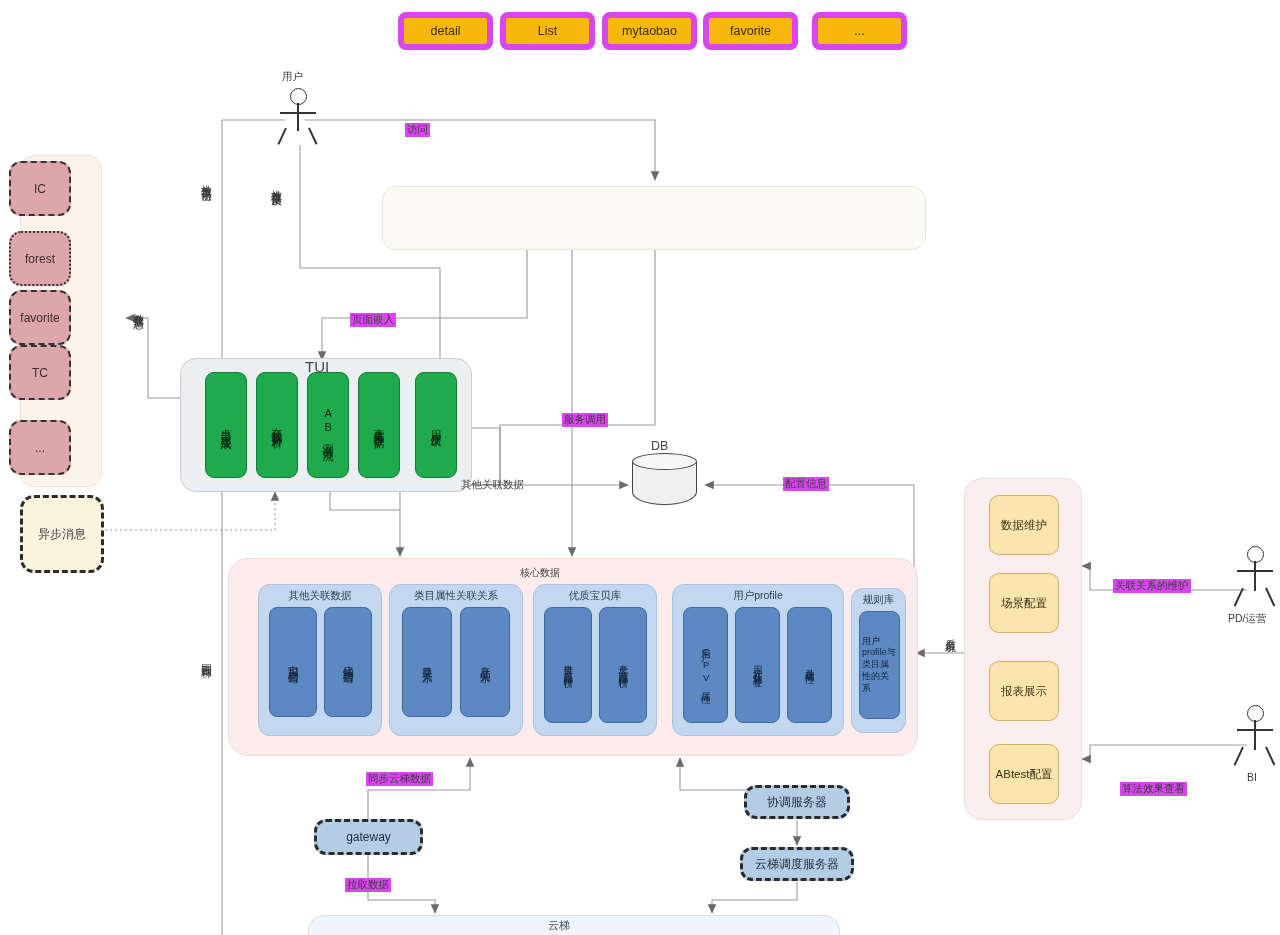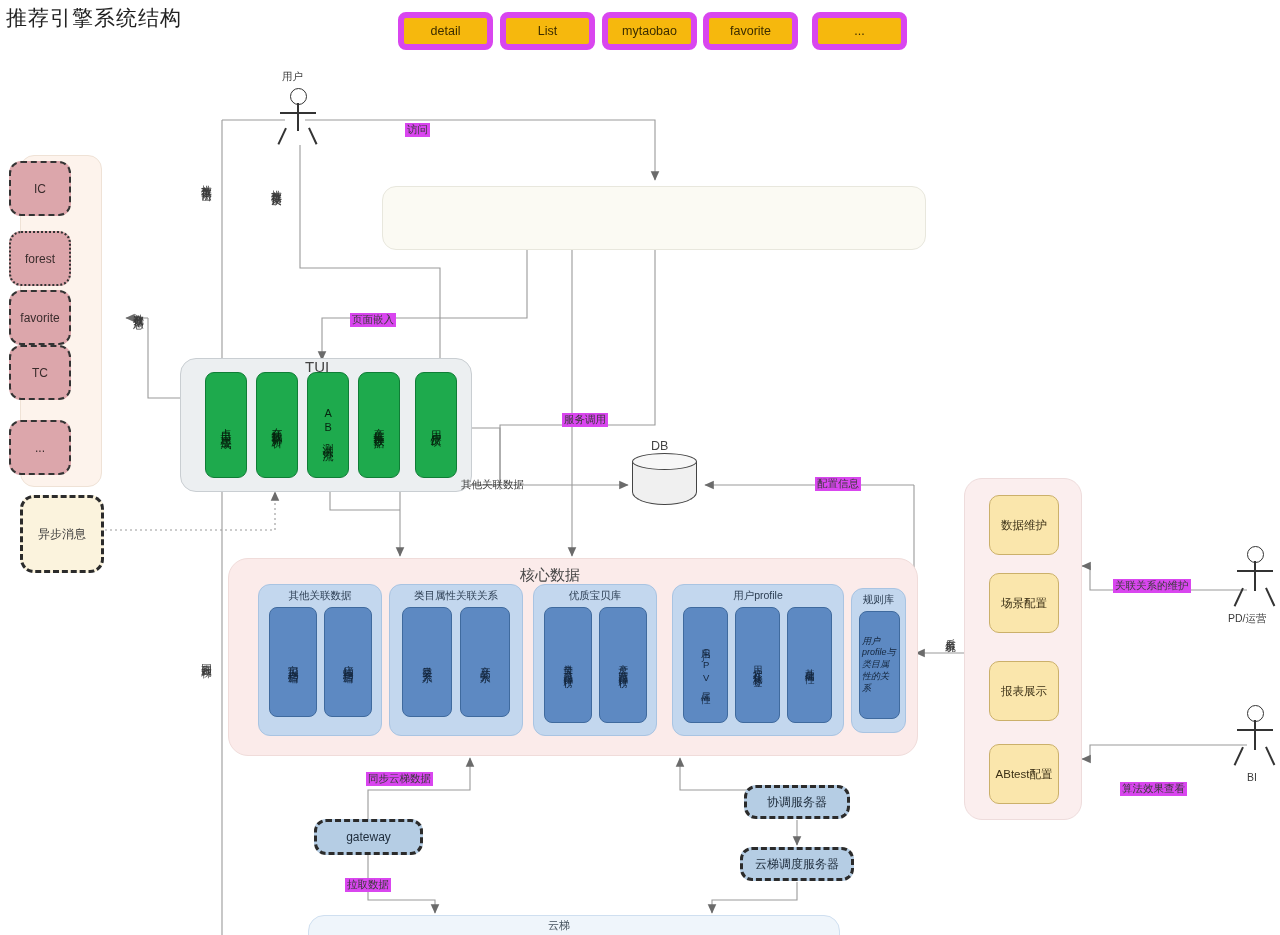--- a/index.html
+++ b/index.html
@@ -119,21 +119,21 @@
     border-radius:50%;
   }
 
   
   #core-panel{
     left:228px; top:558px; width:688px; height:196px;
     background:#fbebea;
     border:1px solid #f0dcda;
     border-radius:20px;
   }
-  #core-label{left:520px; top:566px; font-size:15px; color:#444;}
+  #core-label{left:520px; top:566px; font-size:10px; color:#444;}
   .core-group{
     box-sizing:border-box;
     background:#c3d7ee;
     border:1px solid #a9c4e2;
     border-radius:12px;
     top:584px;
   }
   .core-group-label{
     position:absolute;
     top:4px; left:0; right:0;
@@ -216,21 +216,20 @@
   }
   .elabel-bg{background:#d946ef;padding:0 2px;}
 
   svg#wires{position:absolute;left:0;top:0;width:1280px;height:935px;}
 </style>
 </head>
 <body>
 
 <div id="canvas">
 
-  <div class="abs" id="page-title">推荐引擎系统结构</div>
 
   <svg id="wires">
     <defs>
       <marker id="ah" markerWidth="9" markerHeight="9" refX="8" refY="4.5" orient="auto">
         <path d="M0,0.6 L8.6,4.5 L0,8.4 z" fill="#6b6b6b"></path>
       </marker>
     </defs>
     <g stroke="#9a9a9a" stroke-width="1.1" fill="none">
 
       <path d="M305,120 L655,120 L655,180" marker-end="url(#ah)"></path>
@@ -414,21 +413,21 @@
     <div class="core-item" style="left:62px;width:45px;height:116px;">
         <span class="vtext" style="font-size:9.5px;">用户社会化标签</span>
       </div>
     <div class="core-item" style="left:114px;width:45px;height:116px;">
         <span class="vtext" style="font-size:9.5px;">基础属性</span>
       </div>
   </div>
 
   <div class="abs core-group" style="left:851px;width:55px;height:145px;top:588px;">
     <div class="core-group-label">规则库</div>
-    <div class="core-item" style="left:7px;width:41px;height:108px;padding:2px;line-height:1.3;font-style:italic;">
+    <div class="core-item" style="left:7px;width:41px;height:108px;padding:2px;line-height:1.3;">
         <span style="font-size:9px;">用户profile与类目属性的关系</span>
       </div>
   </div>
 
   <div class="abs" id="backend-panel"></div>
   <div class="abs elabel-v" style="left:944px;top:630px;">后台系统</div>
   <div class="abs backend-box" style="top:495px;">
       <span>数据维护</span>
     </div>
   <div class="abs backend-box" style="top:573px;">
@@ -454,20 +453,20 @@
   <div class="abs" id="yunti-panel"></div>
   <div class="abs elabel" id="yunti-label">云梯</div>
 
   <div class="abs elabel elabel-bg" style="left:405px;top:123px;">访问</div>
   <div class="abs elabel-v" style="left:200px;top:177px;">推荐数据点击</div>
   <div class="abs elabel-v" style="left:270px;top:182px;">推荐数据反馈</div>
   <div class="abs elabel elabel-bg" style="left:350px;top:313px;">页面嵌入</div>
   <div class="abs elabel-v" style="left:132px;top:305px;">补充数据信息</div>
   <div class="abs elabel elabel-bg" style="left:562px;top:413px;">服务调用</div>
   <div class="abs elabel" style="left:461px;top:478px;">其他关联数据</div>
-  <div class="abs elabel elabel-bg" style="left:783px;top:477px;margin-left:32px;">配置信息</div>
+  <div class="abs elabel elabel-bg" style="left:783px;top:477px;">配置信息</div>
   <div class="abs elabel-v" style="left:200px;top:655px;">同步到云梯</div>
   <div class="abs elabel elabel-bg" style="left:366px;top:772px;">同步云梯数据</div>
   <div class="abs elabel elabel-bg" style="left:345px;top:878px;">拉取数据</div>
   <div class="abs elabel elabel-bg" style="left:1113px;top:579px;text-align:right;">关联关系的维护</div>
   <div class="abs elabel elabel-bg" style="left:1120px;top:734px;margin-top:48px;">算法效果查看</div>
 
 </div>
 
 </body></html>

